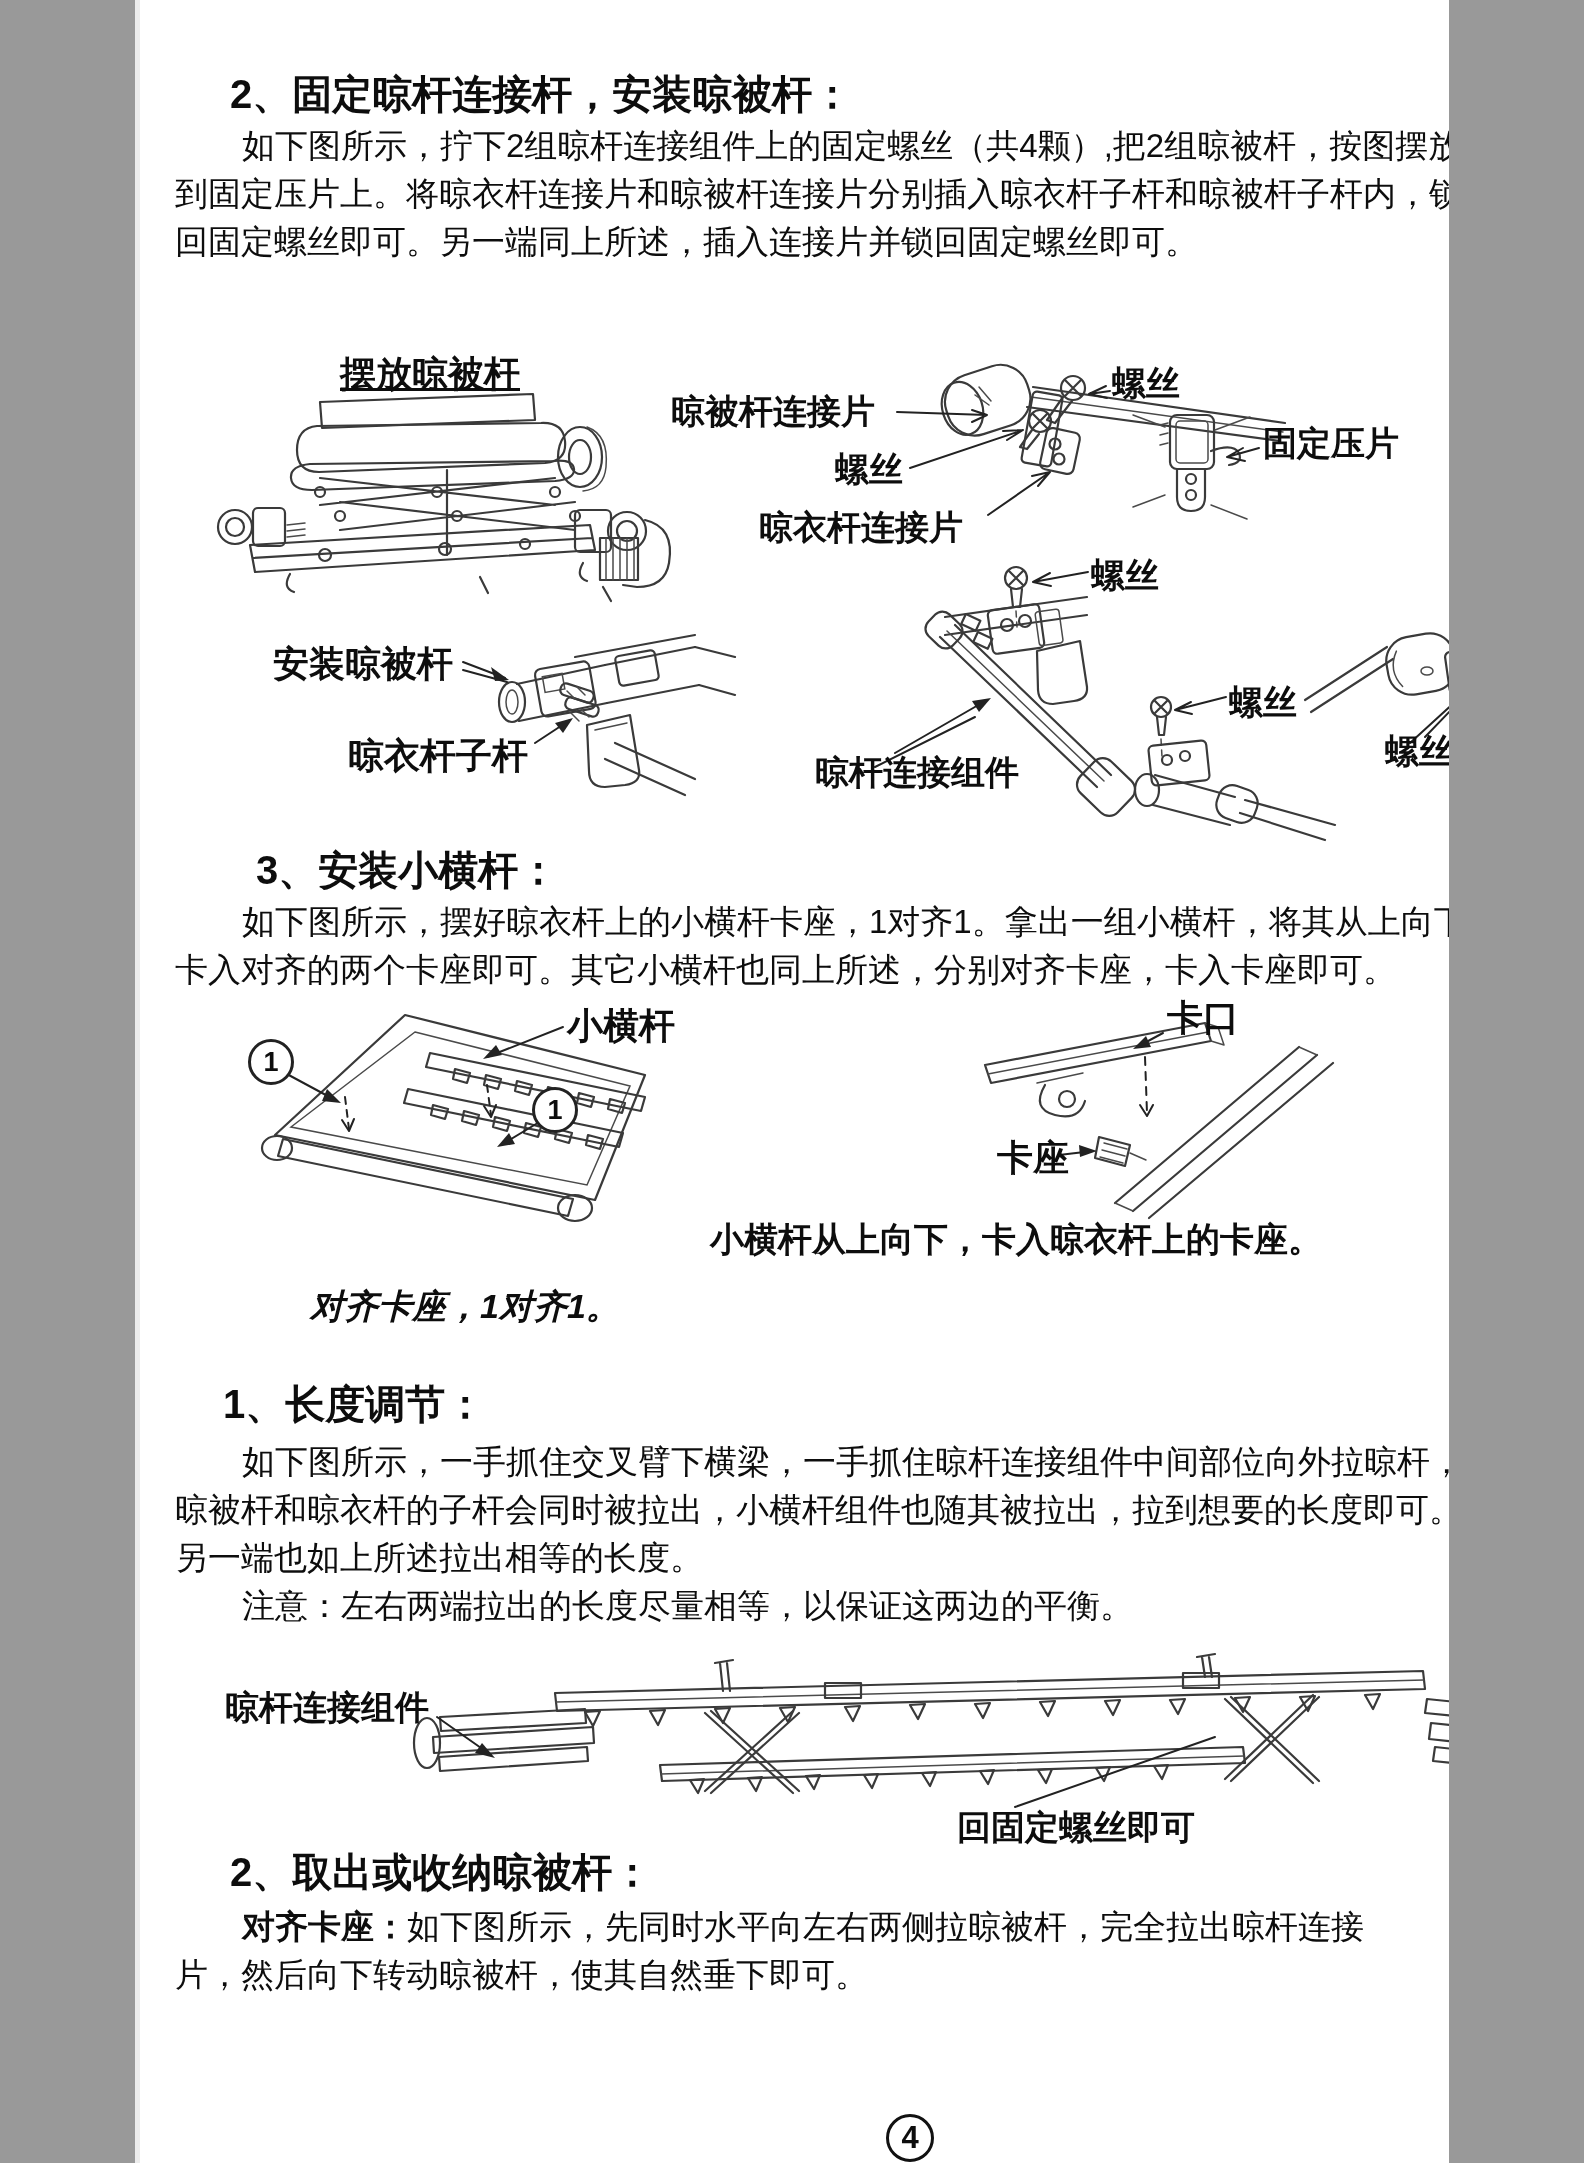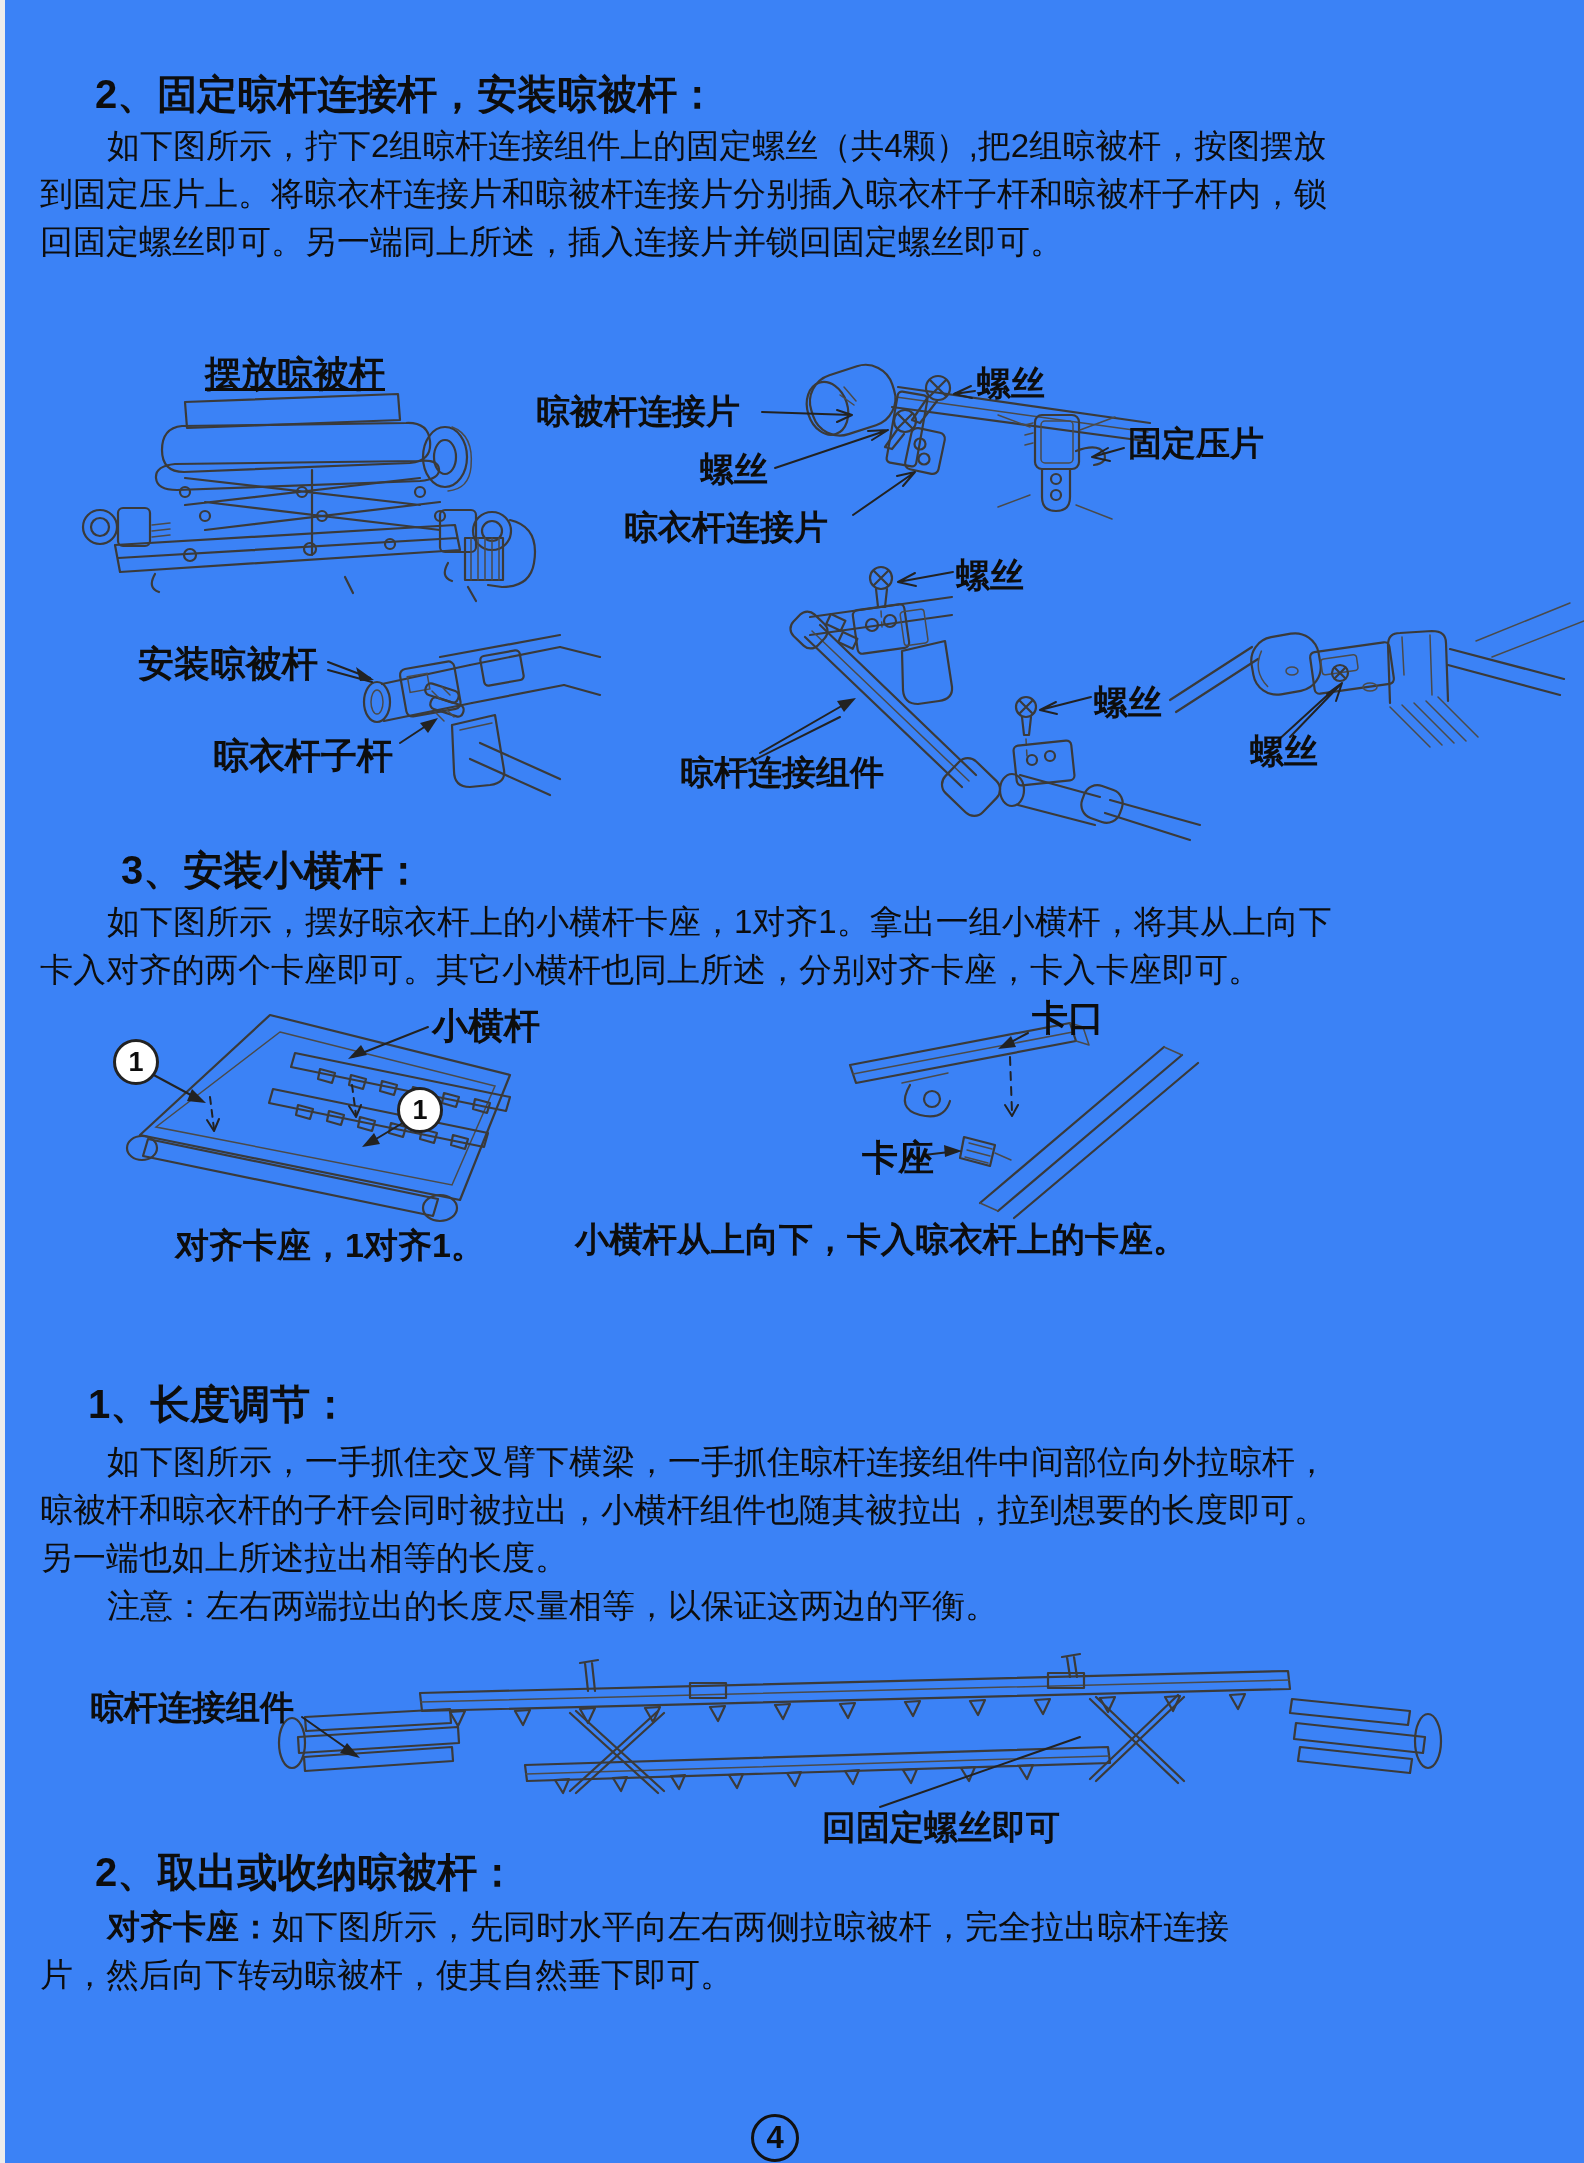--- a/index.html
+++ b/index.html
@@ -1,17 +1,17 @@
 <!DOCTYPE html>
 <html><head>
 <meta charset="utf-8">
 <style>
   html,body{margin:0;padding:0;background:#999;}
   .page{
-    position:relative; width:1584px; height:2163px; background:#3b82f6;
+    position:relative; width:1314px; height:2163px; background:#ffffff;
     font-family:"Liberation Sans","DejaVu Sans",sans-serif; color:#0d0d0d;
     overflow:hidden; margin:0 auto;
   }
   .edge{position:absolute;left:0;top:0;width:5px;height:100%;background:#ececec;}
   .abs{position:absolute;}
   .h-big{font-size:44px;font-weight:bold;white-space:nowrap;line-height:1.1;}
   .h-num{font-size:40px;font-weight:bold;white-space:nowrap;line-height:1.1;}
   .body-text{font-size:33px;line-height:48px;white-space:pre-line;text-indent:67px;width:1504px;text-align:justify;}
   .lead{font-weight:bold;}
   .lbl{position:absolute;font-weight:bold;white-space:nowrap;line-height:1;font-size:34px;}
@@ -241,21 +241,21 @@
       <path class="ld" d="M316 126 L276 150"></path>
       <polygon class="fillb" points="272,152 290,149 284,138"></polygon>
       <path class="ld" d="M120 102 L124 134" stroke-dasharray="7 6"></path>
       <path class="ld" d="M124 136 l-7 -11 M124 136 l5 -12"></path>
       <path class="ld" d="M262 90 L266 120" stroke-dasharray="7 6"></path>
       <path class="ld" d="M266 122 l-7 -11 M266 122 l5 -12"></path>
     </svg>
     <div class="lbl" style="left:432px;top:1008px;font-size:36px;">小横杆</div>
     <div class="cnum" style="left:113px;top:1039px;">1</div>
     <div class="cnum" style="left:397px;top:1087px;">1</div>
-    <div class="cap" style="left:175px;top:1228px;">对齐卡座，1对齐1。</div>
+    <div class="cap" style="left:175px;top:1289px;font-style:italic;">对齐卡座，1对齐1。</div>
   </div>
 
   <div class="abs">
     <svg style="left:830px;top:985px;" width="430" height="240" viewBox="0 0 430 240">
       <path class="st" d="M20 80 L240 38 L246 56 L26 98 Z"></path>
       <path class="thin" d="M23 89 L243 47 M240 38 l13 4 M246 56 l13 4 M253 42 L259 60"></path>
       <path class="st" d="M80 100 q-14 24 10 30 q24 6 30 -14"></path>
       <circle class="st" cx="102" cy="114" r="8"></circle>
       <path class="thin" d="M72 98 L118 88"></path>
       <path class="ld" d="M198 48 L172 62"></path>

